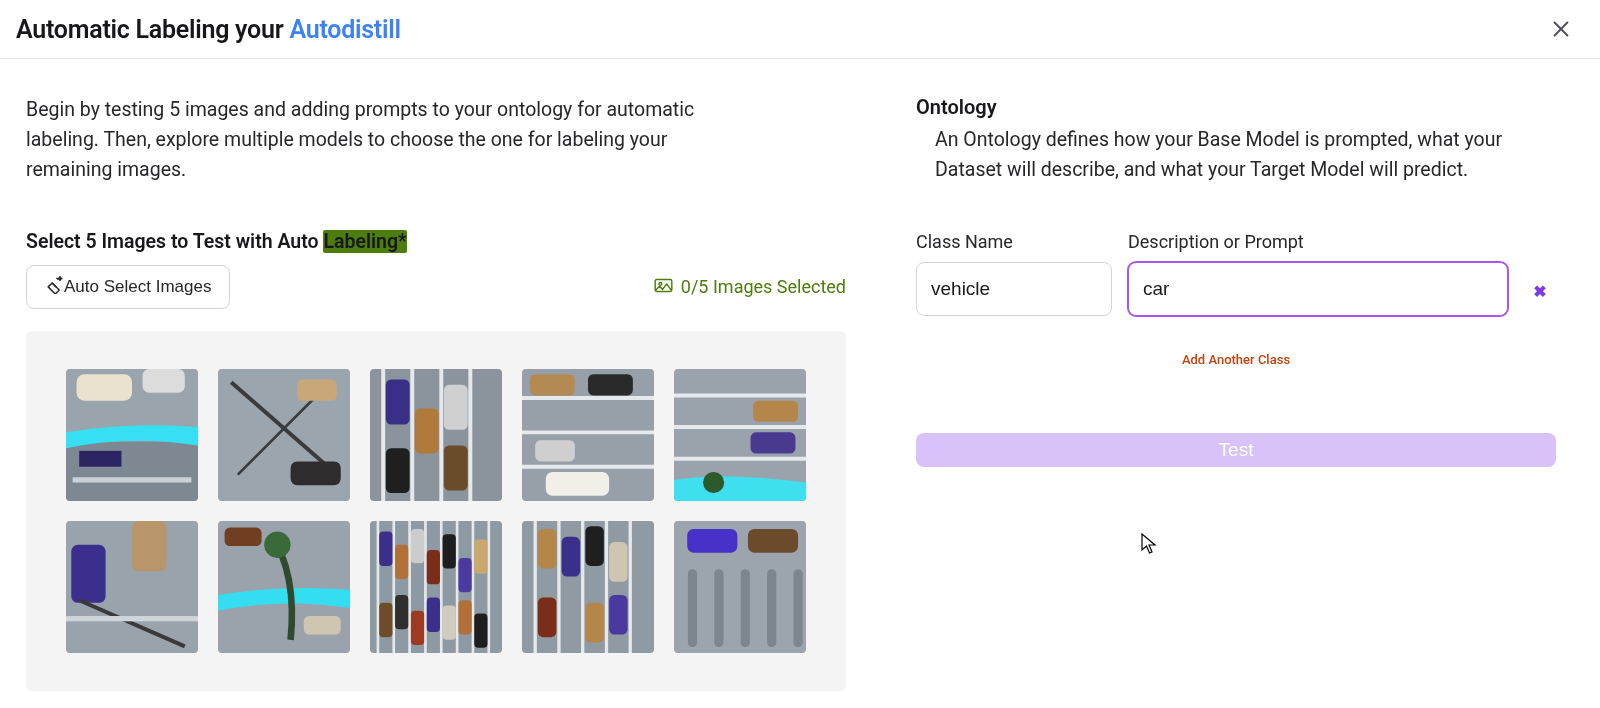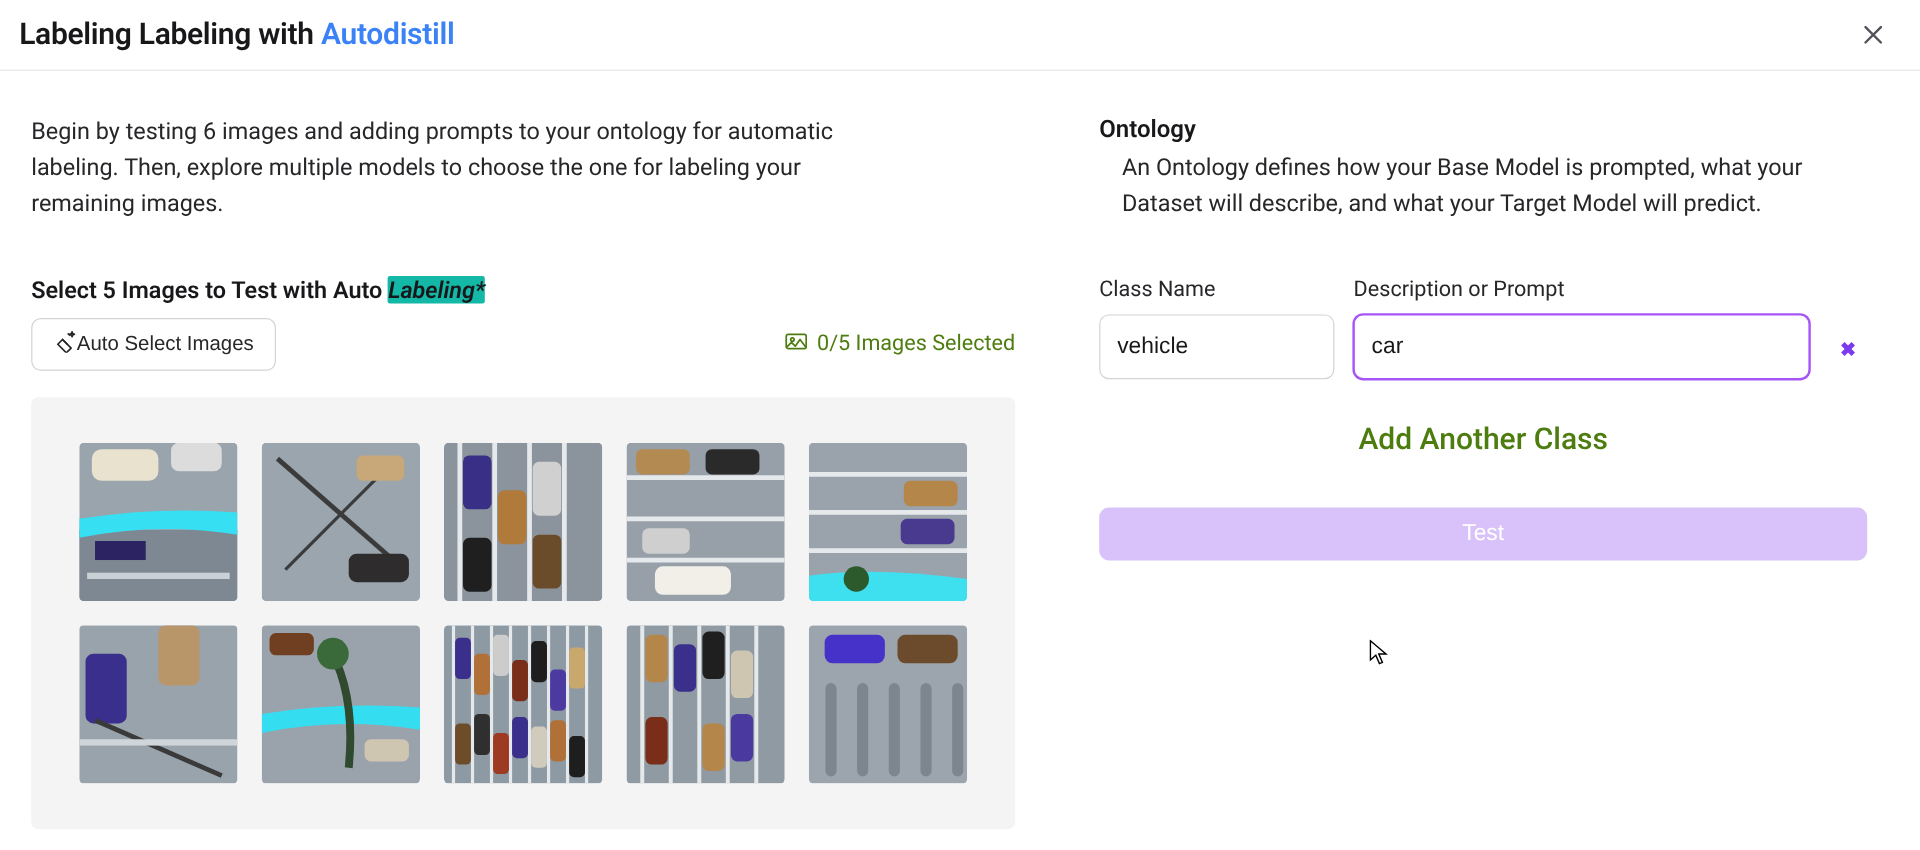--- a/index.html
+++ b/index.html
@@ -48,23 +48,22 @@
       max-width: 720px;
     }
 
     .section-heading {
       font-size: 19.5px;
       font-weight: 600;
       margin-top: 44px;
       color: #18181b;
     }
     .section-heading .hl {
-      background: #14b8a6;
+      background: #4d7c0f;
       border-radius: 2px;
-      font-style: italic;
     }
 
     .toolbar {
       display: flex;
       align-items: center;
       justify-content: space-between;
       margin-top: 12px;
     }
     .auto-select-btn {
       display: inline-flex;
@@ -144,32 +143,32 @@
       color: #7c3aed;
       font-size: 16px;
       font-weight: 700;
       width: 32px; height: 49px;
       display: flex; align-items: center; justify-content: center;
     }
 
     .add-class-link {
       display: block;
       text-align: center;
-      color: #4d7c0f;
-      font-size: 25px;
+      color: #c2410c;
+      font-size: 13px;
       font-weight: 500;
       margin-top: 36px;
       cursor: pointer;
     }
 
     .test-btn {
       display: block;
       width: 100%;
-      margin-top: 42px;
-      height: 44px;
+      margin-top: 66px;
+      height: 34px;
       border: none;
       border-radius: 8px;
       background: #d8c2f9;
       color: #ffffff;
       font-size: 19px;
       font-weight: 500;
       cursor: pointer;
     }
 
     .cursor {
@@ -178,35 +177,35 @@
       top: 533px;
       pointer-events: none;
     }
     .cursor svg { width: 16px; height: 22px; }
   </style>
 </head>
 <body>
 
 <div class="modal-header">
   <h1 class="modal-title">
-    <span>Labeling Labeling with </span><span class="accent">Autodistill</span>
+    <span>Automatic Labeling your </span><span class="accent">Autodistill</span>
   </h1>
   <button class="close-btn">
     <span>
       <svg viewBox="0 0 24 24" fill="none" stroke="currentColor" stroke-width="2.2" stroke-linecap="round">
         <line x1="5" y1="5" x2="19" y2="19"></line>
           <line x1="19" y1="5" x2="5" y2="19"></line>
       </svg>
     </span>
   </button>
 </div>
 
 <div class="modal-body">
   <div class="left-col">
-    <p class="intro-text">Begin by testing 6 images and adding prompts to your ontology for automatic labeling. Then, explore multiple models to choose the one for labeling your remaining images.</p>
+    <p class="intro-text">Begin by testing 5 images and adding prompts to your ontology for automatic labeling. Then, explore multiple models to choose the one for labeling your remaining images.</p>
 
     <h2 class="section-heading">
       <span>Select 5 Images to Test with Auto </span><span class="hl">Labeling*</span>
     </h2>
 
     <div class="toolbar">
       <button class="auto-select-btn">
         <span>
           <svg viewBox="0 0 24 24" fill="none" stroke="currentColor" stroke-width="1.8" stroke-linecap="round" stroke-linejoin="round">
             <path d="M15 4l1.5 1.5M4 15l5-5 9 9-5 5-9-9z"></path>

